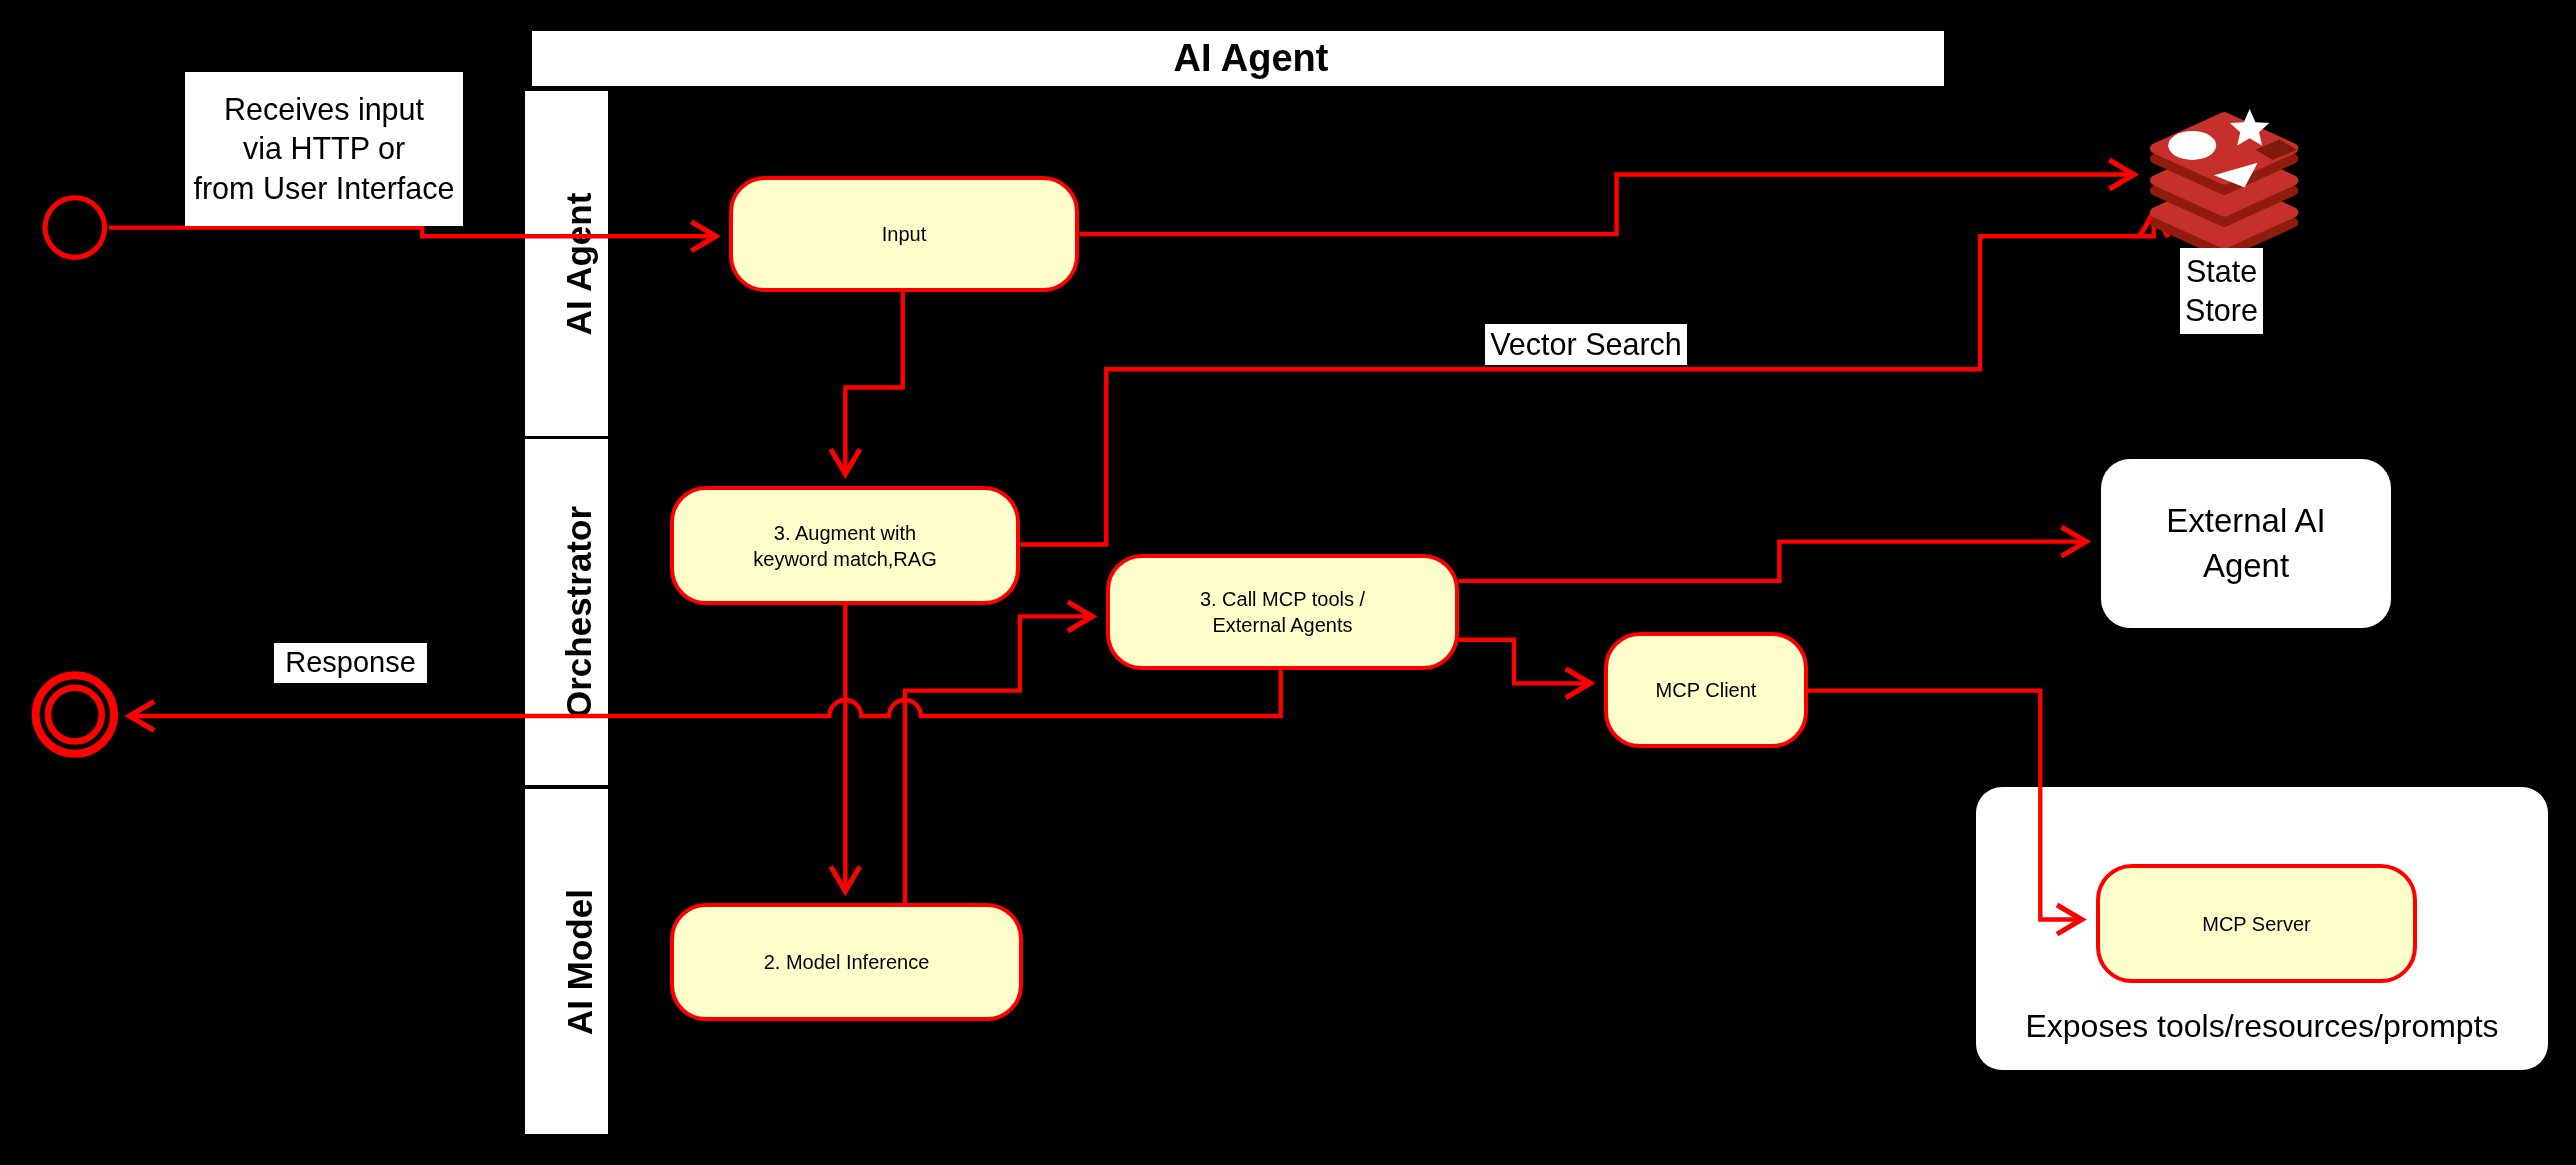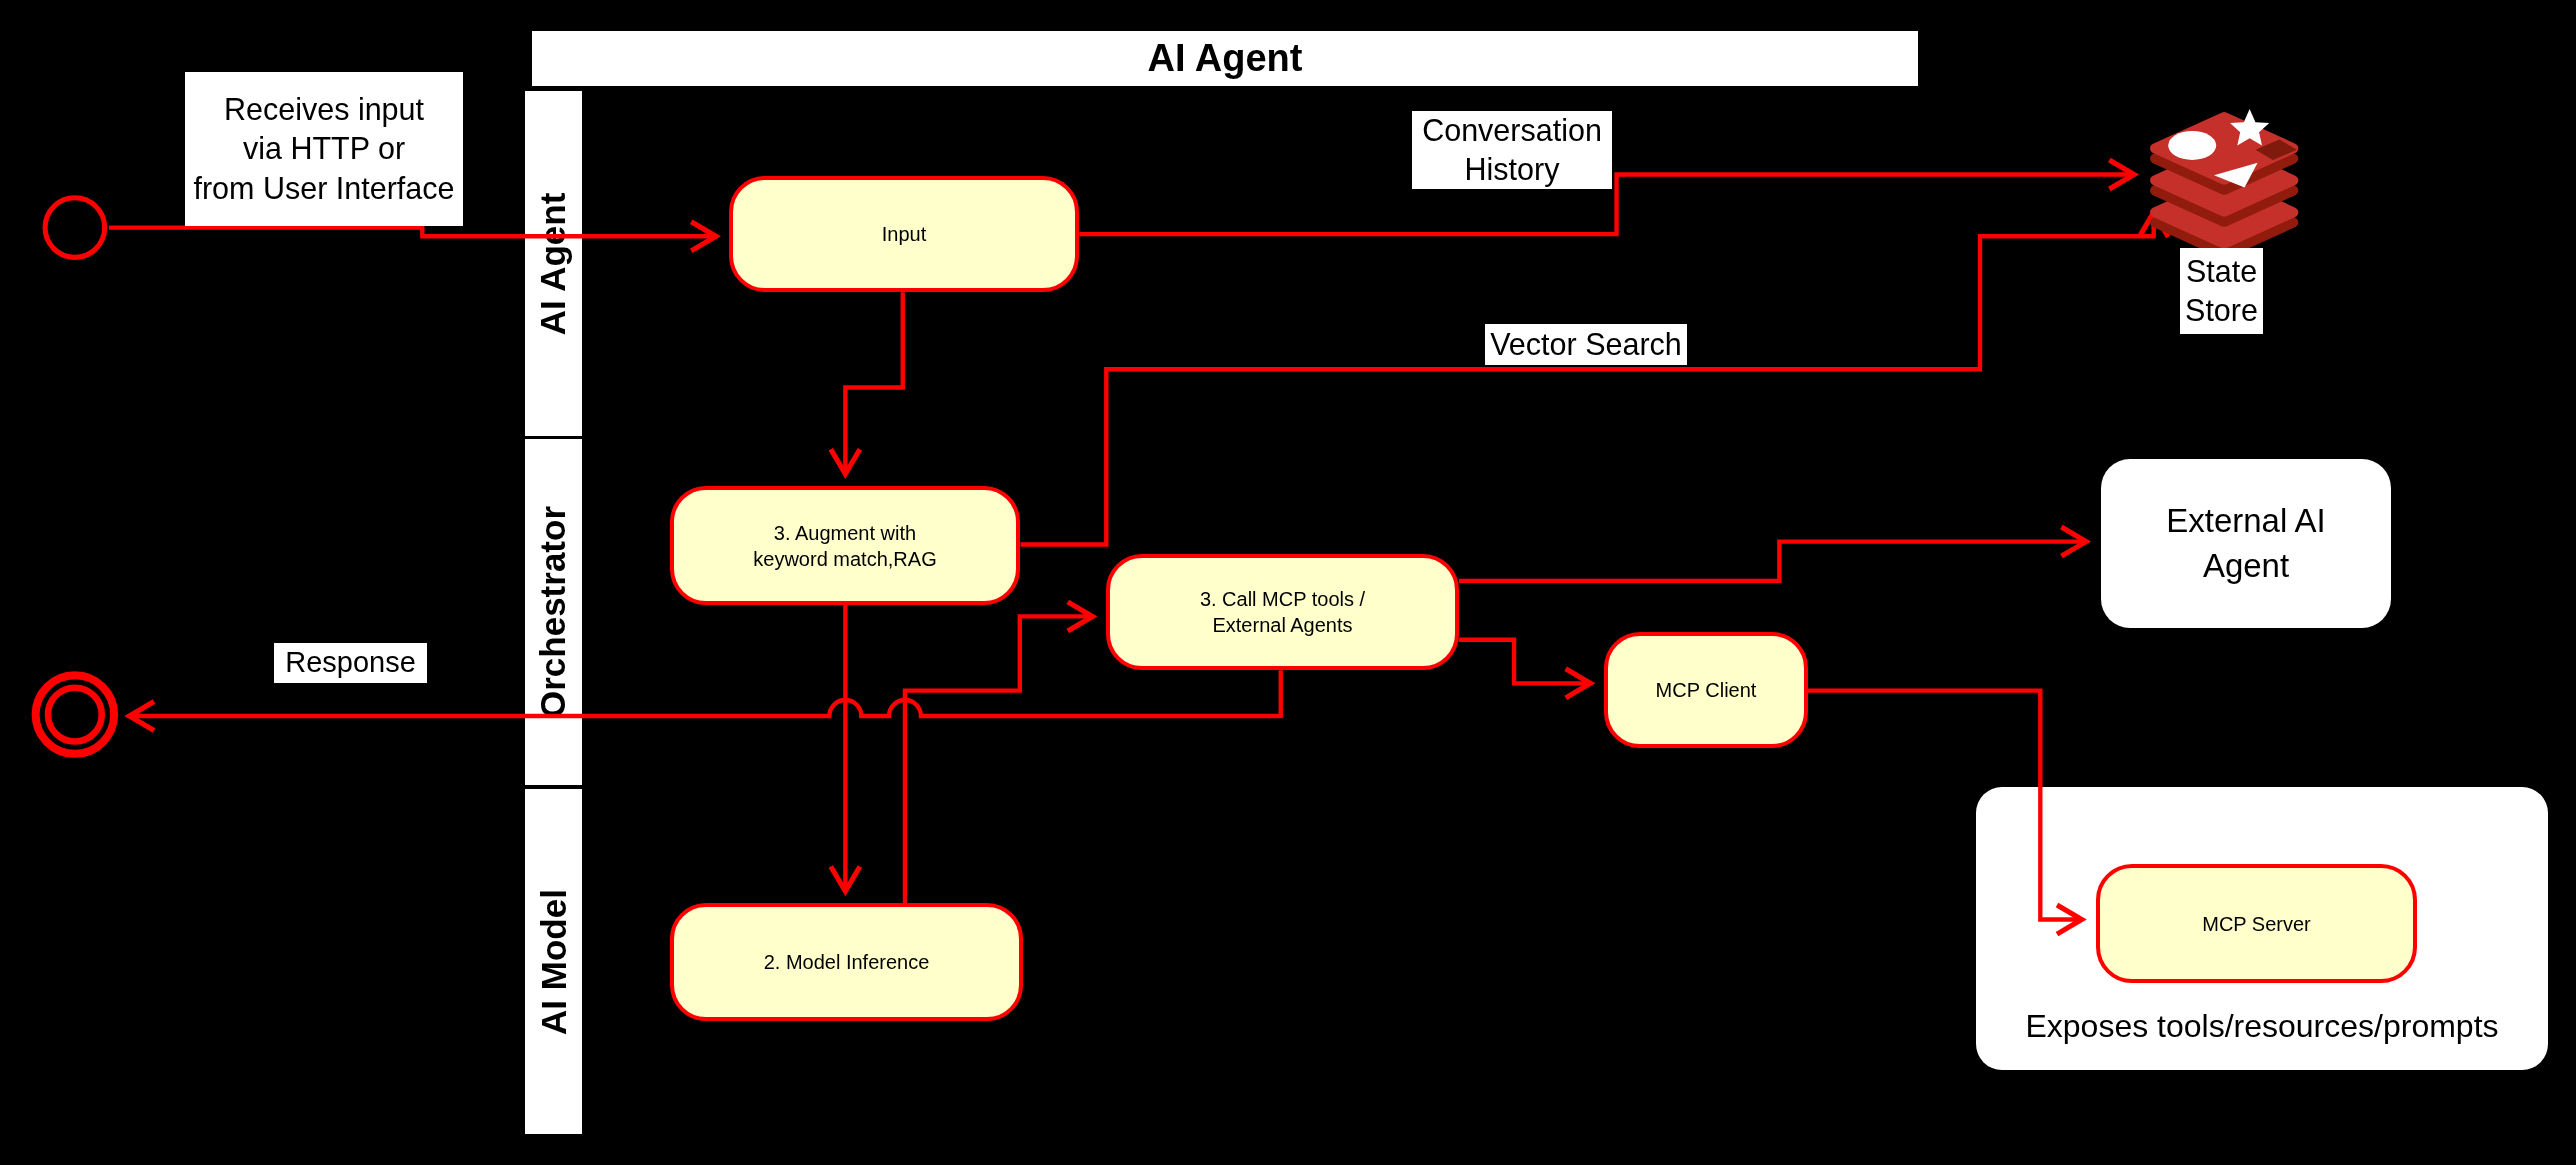--- a/index.html
+++ b/index.html
@@ -1,19 +1,19 @@
 <!DOCTYPE html>
 <html style="font-size:11.6px"><head>
 <meta charset="utf-8">
 <style>
   html,body{margin:0;padding:0;background:#000;}
   #canvas{position:relative;width:2576px;height:1166px;background:#000;overflow:hidden;
           font-family:"Liberation Sans", sans-serif;}
   .abs{position:absolute;}
-  .whitebar{background:#fff;color:#000;}
+  .whitebar{background:#fff;color:#000;padding-left:26px;}
   #title-bar{left:532px;top:31px;width:1386px;height:55px;display:flex;align-items:center;justify-content:center;
              font-size:38px;font-weight:bold;}
   .lane{left:525px;width:57px;display:flex;align-items:center;justify-content:center;}
   .lane span{transform:rotate(-90deg);white-space:nowrap;font-size:35px;font-weight:bold;color:#000;}
   #lane-ai-agent{top:91px;height:345px;}
   #lane-orchestrator{top:439px;height:346px;}
   #lane-ai-model{top:789px;height:345px;}
   #wires{left:0;top:0;width:2576px;height:1166px;z-index:5;pointer-events:none;}
   .node{background:#FFFFCC;border:4.4px solid #FF0000;border-radius:36px;color:#000;
         display:flex;flex-direction:column;align-items:center;justify-content:center;
@@ -128,24 +128,20 @@
       <path d="M 3046 241 L 3106 224 L 3088 258 Z" fill="#FFFFFF"></path>
       <path d="M 3103 206 L 3136 192 L 3160 206 L 3127 220 Z" fill="#7F1A0C"></path>
     </g>
   </svg>
 
   <div id="lbl-receives" class="abs lbl">
     <span>Receives input</span>
     <span>via HTTP or</span>
     <span>from User Interface</span>
   </div>
-  <div id="lbl-conversation" class="abs lbl">
-    <span>Conversation</span>
-    <span>History</span>
-  </div>
   <div id="lbl-vector" class="abs lbl">
     <span>Vector Search</span>
   </div>
   <div id="lbl-state-store" class="abs lbl">
     <span>State</span>
     <span>Store</span>
   </div>
   <div id="lbl-response" class="abs lbl">
     <span>Response</span>
   </div>

